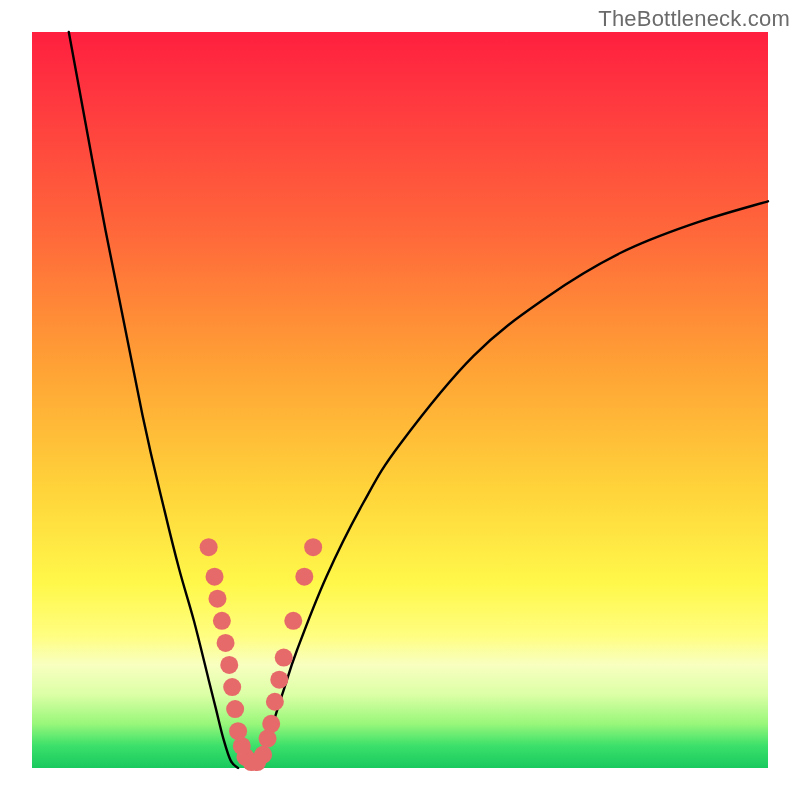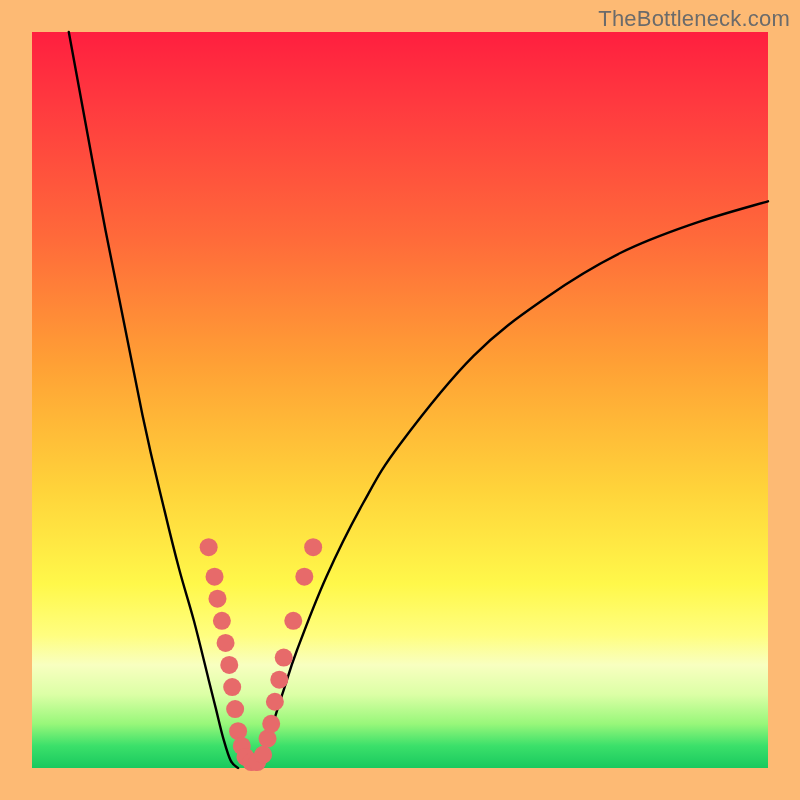--- a/index.html
+++ b/index.html
@@ -10,21 +10,21 @@
     overflow: hidden;
     background: #000;
     font-family: Arial, Helvetica, sans-serif;
   }
   .frame {
     position: absolute;
     left: 0;
     top: 0;
     width: 800px;
     height: 800px;
-    background: #fdba74;
+    background: #ffffff;
   }
   .plot {
     position: absolute;
     left: 32px;
     top: 32px;
     width: 736px;
     height: 736px;
     
     background:
       linear-gradient(to bottom,

